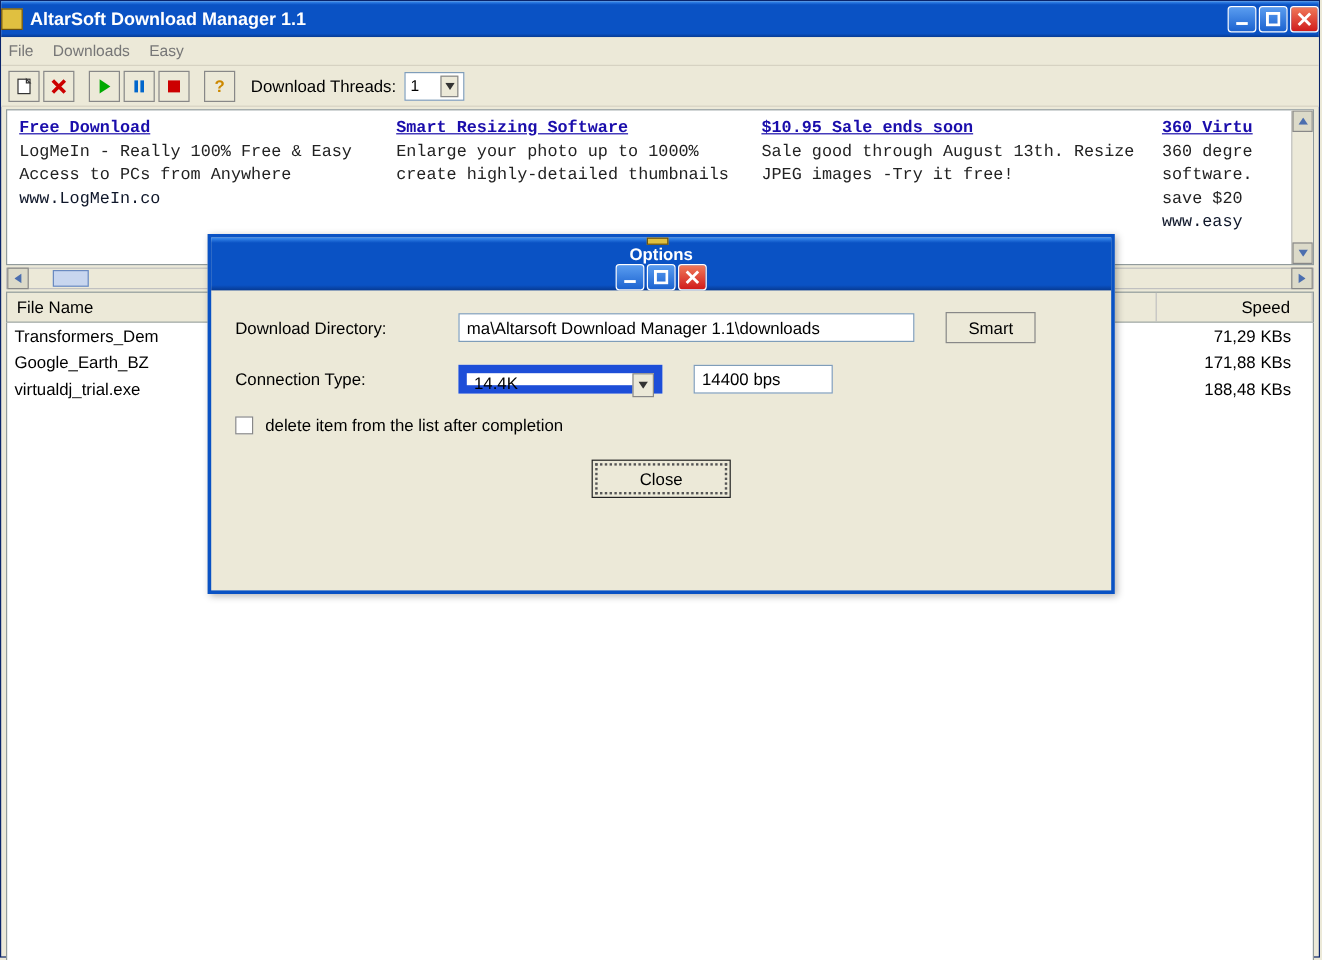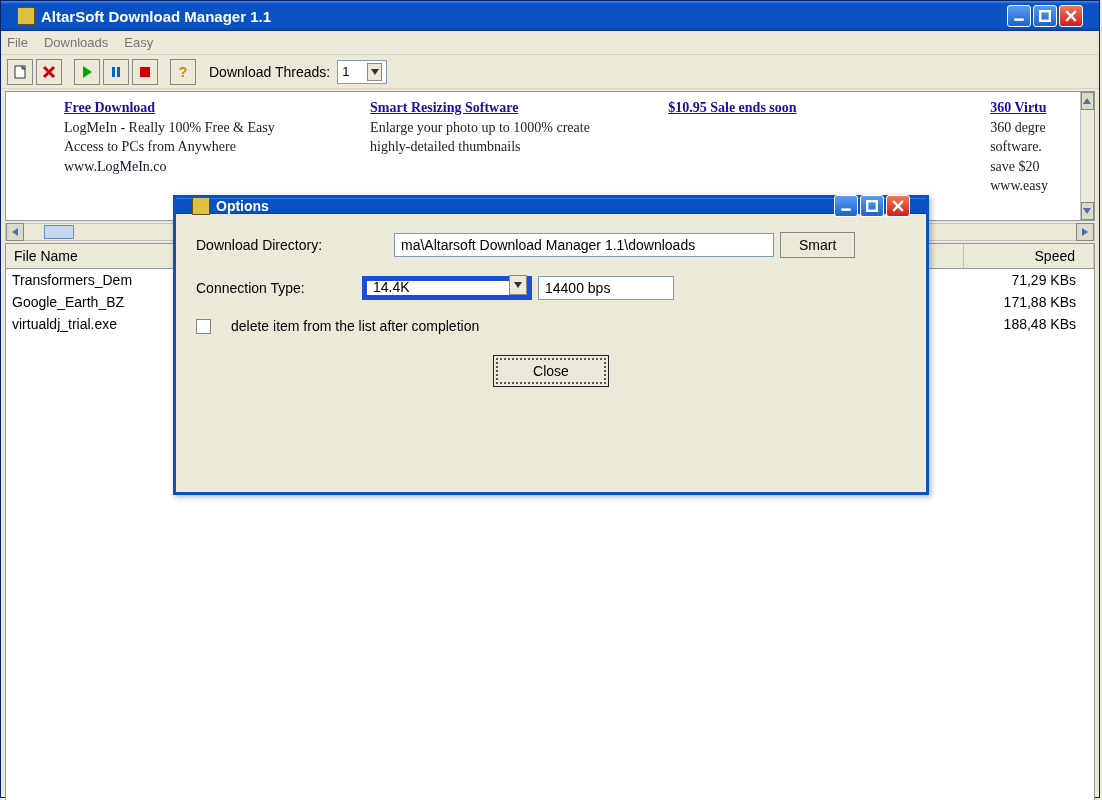--- a/index.html
+++ b/index.html
@@ -18,21 +18,21 @@
     height: 798px;
     border: 1px solid #0a246a;
     background: #ece9d8;
     position: relative;
   }
   .titlebar {
     height: 30px;
     background: linear-gradient(to bottom, #3b8df0 0%, #0a52c4 10%, #0a52c4 90%, #073a92 100%);
     display: flex;
     align-items: center;
-    padding: 0 16px;
+    padding: 0 0;
     color: #fff;
     font-weight: bold;
     font-size: 15px;
   }
   .titlebar .app-icon {
     width: 18px; height: 18px;
     background: #e0c040;
     border: 1px solid #6b5210;
     margin-right: 6px;
   }
@@ -102,24 +102,23 @@
     background: #fff;
     border: 1px solid #919b9c;
     margin: 2px 4px;
     height: 130px;
     position: relative;
     display: flex;
     overflow: hidden;
   }
   .ad-block {
     padding: 6px 10px;
-    font-family: Liberation Serif, serif;
+    font-family: Liberation Mono, monospace;
     font-size: 14px;
     line-height: 1.4;
-    margin-left: 48px;
   }
   .ad-block a {
     color: #1a0dab; font-weight: bold; text-decoration: underline;
   }
   .ad-block .desc { color: #222; }
   .ad-block .url { color: #0f172a; }
   .ads-vscroll {
     width: 18px;
     background: #ece9d8;
     border-left: 1px solid #c0c0c0;
@@ -181,63 +180,63 @@
 
   
   .dialog {
     position: absolute;
     left: 172px; top: 194px;
     width: 756px; height: 300px;
     border: 3px solid #0a52c4;
     background: #ece9d8;
     box-shadow: 2px 2px 6px rgba(0,0,0,.3);
   }
-  .dialog .titlebar { height: 16px; font-size: 14px; }
+  .dialog .titlebar { height: 44px; font-size: 14px; flex-direction: column; }
   .dlg-body {
     padding: 18px 20px;
     font-size: 14px;
   }
   .dlg-row {
     display: flex;
     align-items: center;
     margin-bottom: 18px;
-    gap: 6px;
+    gap: 26px;
   }
   .dlg-label { width: 160px; }
   .dlg-input {
     height: 24px;
     border: 1px solid #7f9db9;
     background: #fff;
     padding: 0 6px;
     font-size: 14px;
     font-family: inherit;
     display:flex;align-items:center;
   }
-  .dlg-input.dir { width: 380px; margin-left: 32px; }
+  .dlg-input.dir { width: 380px; }
   .btn {
     height: 26px;
     padding: 0 18px;
     background: #ece9d8;
     border: 1px solid #888;
     font-size: 14px;
     cursor: pointer;
     display:flex;align-items:center;justify-content:center;
   }
   .combo {
     height: 24px; width: 170px;
-    border:5px solid #1d4ed8; background:#fff;
-    display:flex;align-items:flex-end;justify-content:space-between;
+    border:7px solid #1d4ed8; background:#fff;
+    display:flex;align-items:flex-start;justify-content:space-between;
     padding-left:6px; cursor:pointer;
   }
   .combo .arrow {
     width: 18px; height: 20px;
     background: #ece9d8; border:1px solid #888;
     display:flex;align-items:center;justify-content:center;
   }
-  .chk-row { display:flex; align-items:center; gap:20px; margin-top:4px; margin-bottom:24px; }
+  .chk-row { display:flex; align-items:center; gap:10px; margin-top:4px; margin-bottom:24px; }
   .chk {
     width: 15px; height: 15px;
     border: 1px solid #888;
     background: #fff;
     cursor: pointer;
   }
   .dlg-close-row { display:flex; justify-content:center; }
   .btn.close-btn {
     width: 110px;
     border: 2px dotted #555;
@@ -329,20 +328,21 @@
       <a href="#">Free Download</a><br>
       <span class="desc">LogMeIn - Really 100% Free &amp; Easy Access to PCs from Anywhere</span><br>
       <span class="url">www.LogMeIn.co</span>
     </div>
     <div class="ad-block" style="width:310px">
       <a href="#">Smart Resizing Software</a><br>
       <span class="desc">Enlarge your photo up to 1000% create highly-detailed thumbnails</span>
     </div>
     <div class="ad-block" style="width:340px">
       <a href="#">$10.95 Sale ends soon</a><br>
+      <span class="desc">Sale good through August 13th. Resize JPEG images -Try it free!</span>
     </div>
     <div class="ad-block" style="width:120px">
       <a href="#">360 Virtu</a><br>
       <span class="desc">360 degre software. save $20</span><br>
       <span class="url">www.easy</span>
     </div>
     <div class="ads-vscroll">
       <div class="scroll-btn">
         <svg width="8" height="6" viewBox="0 0 8 6">
             <path d="M4 0 L8 6 L0 6 Z" fill="#4b6eaf"></path>
@@ -421,21 +421,21 @@
       <div class="dlg-row">
         <div class="dlg-label">Connection Type:</div>
         <div class="combo">
           <span>14.4K</span>
           <div class="arrow">
             <svg width="8" height="6" viewBox="0 0 8 6">
                 <path d="M0 0 L8 0 L4 6 Z" fill="#333"></path>
               </svg>
           </div>
         </div>
-        <div class="dlg-input" style="width:136px">14400 bps</div>
+        <div class="dlg-input" style="width:116px">14400 bps</div>
       </div>
       <div class="chk-row">
         <div class="chk"></div>
         <div>delete item from the list after completion</div>
       </div>
       <div class="dlg-close-row">
         <div class="btn close-btn">Close</div>
       </div>
     </div>
   </div>

